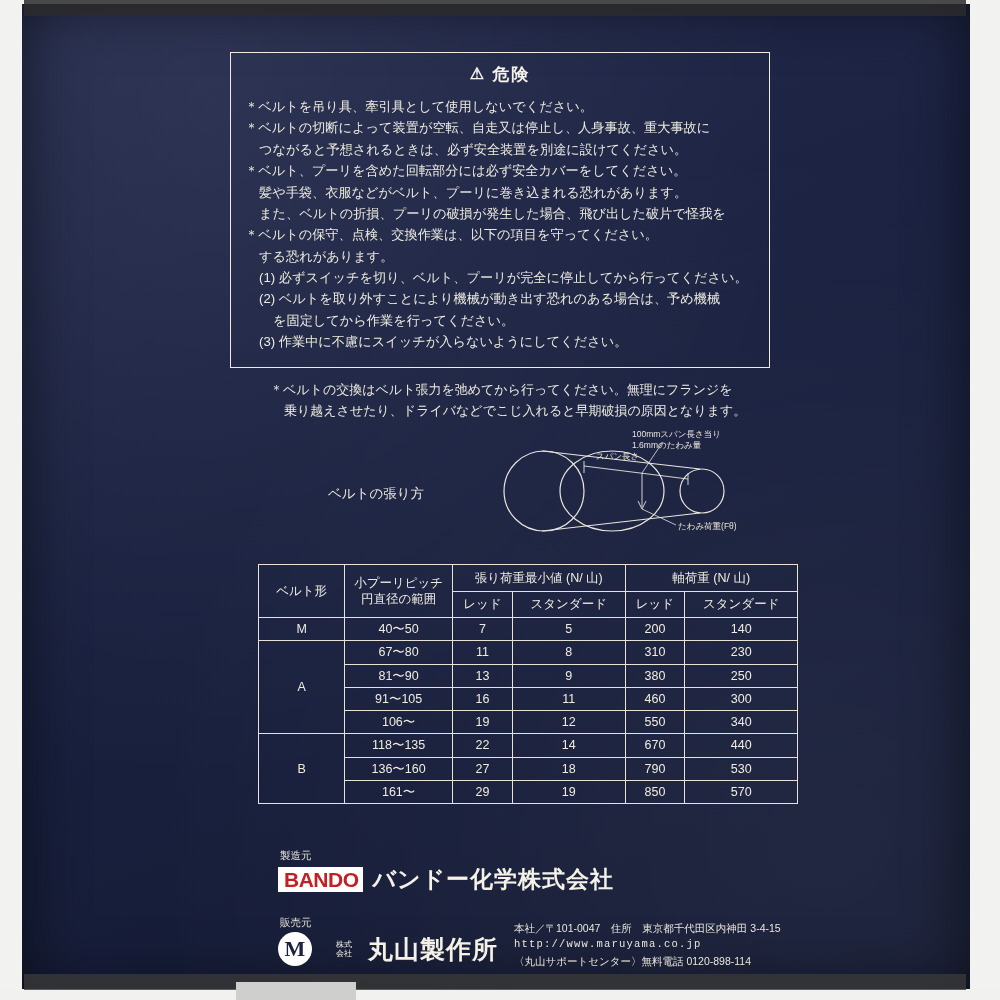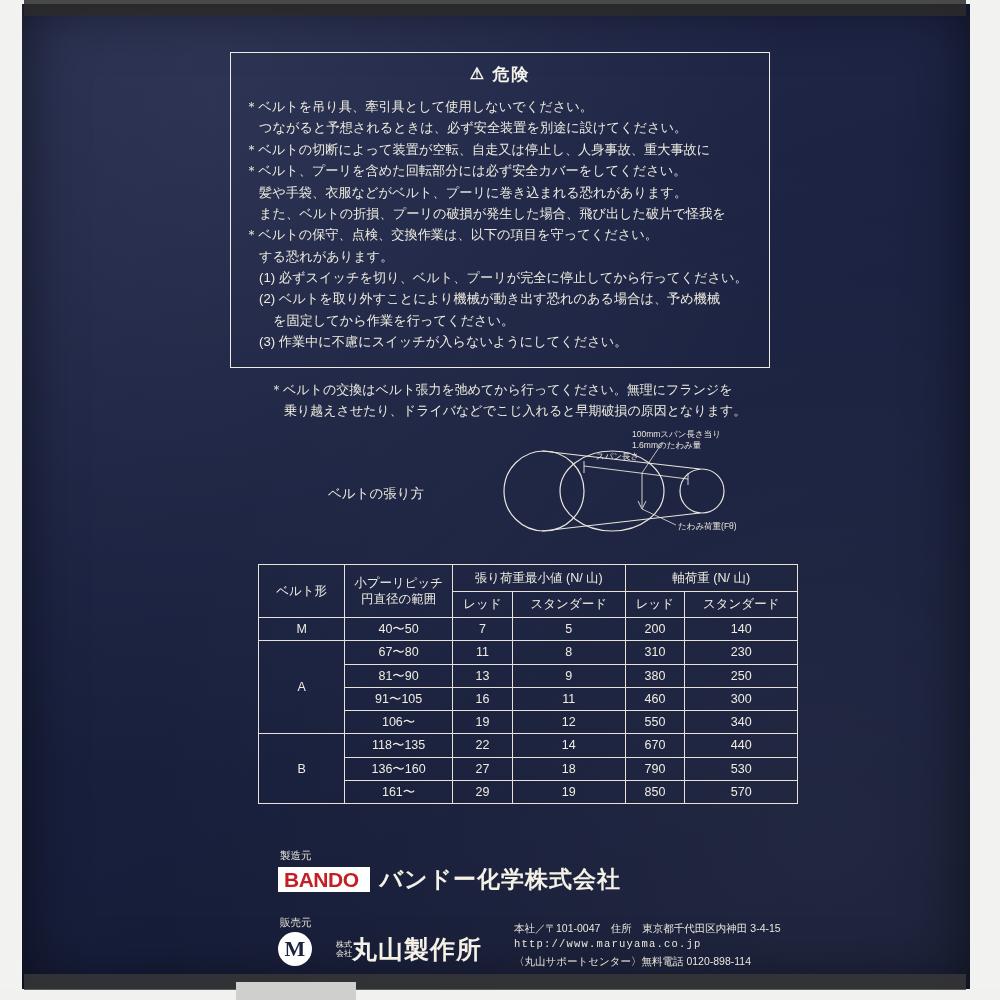--- a/index.html
+++ b/index.html
@@ -190,21 +190,21 @@
     top: 860px;
     display: flex;
     align-items: center;
   }
   .bando-mark {
     background: #ffffff;
     color: #c32026;
     font-weight: bold;
     font-size: 21px;
     letter-spacing: -0.5px;
-    padding: 2px 11px 2px 6px;
+    padding: 2px 4px 2px 6px;
     font-family: "Liberation Sans", sans-serif;
     line-height: 1;
   }
   .bando-name {
     margin-left: 10px;
     font-size: 23px;
     font-weight: bold;
     color: #f4f1e7;
     letter-spacing: 1px;
   }
@@ -235,21 +235,21 @@
     font-family: "Liberation Serif", serif;
   }
   .m-kabu {
     margin-left: 24px;
     font-size: 8px;
     line-height: 1.15;
     color: #f1eee4;
     text-align: center;
   }
   .m-name {
-    margin-left: 0;
+    margin-left: 16px;
     font-size: 25px;
     font-weight: bold;
     color: #f4f1e7;
     letter-spacing: 1px;
     font-family: "Liberation Serif", serif;
   }
   .addr {
     position: absolute;
     left: 492px;
     top: 916px;
@@ -270,22 +270,22 @@
   <div class="edge-top"></div>
   <div class="edge-bottom"></div>
 
   <div class="package">
 
     <div class="danger-box">
       <div class="danger-title">
         <span class="warn-tri">⚠</span><span>危険</span>
       </div>
       <div class="dline">＊ベルトを吊り具、牽引具として使用しないでください。</div>
+      <div class="dline">＊ベルトの切断によって装置が空転、自走又は停止し、人身事故、重大事故に</div>
       <div class="dline indent1">つながると予想されるときは、必ず安全装置を別途に設けてください。</div>
-      <div class="dline">＊ベルトの切断によって装置が空転、自走又は停止し、人身事故、重大事故に</div>
       <div class="dline">＊ベルト、プーリを含めた回転部分には必ず安全カバーをしてください。</div>
       <div class="dline indent1">髪や手袋、衣服などがベルト、プーリに巻き込まれる恐れがあります。</div>
       <div class="dline indent1">また、ベルトの折損、プーリの破損が発生した場合、飛び出した破片で怪我を</div>
       <div class="dline">＊ベルトの保守、点検、交換作業は、以下の項目を守ってください。</div>
       <div class="dline indent1">する恐れがあります。</div>
       <div class="dline indent1">(1) 必ずスイッチを切り、ベルト、プーリが完全に停止してから行ってください。</div>
       <div class="dline indent1">(2) ベルトを取り外すことにより機械が動き出す恐れのある場合は、予め機械</div>
       <div class="dline indent2">を固定してから作業を行ってください。</div>
       <div class="dline indent1">(3) 作業中に不慮にスイッチが入らないようにしてください。</div>
     </div>

